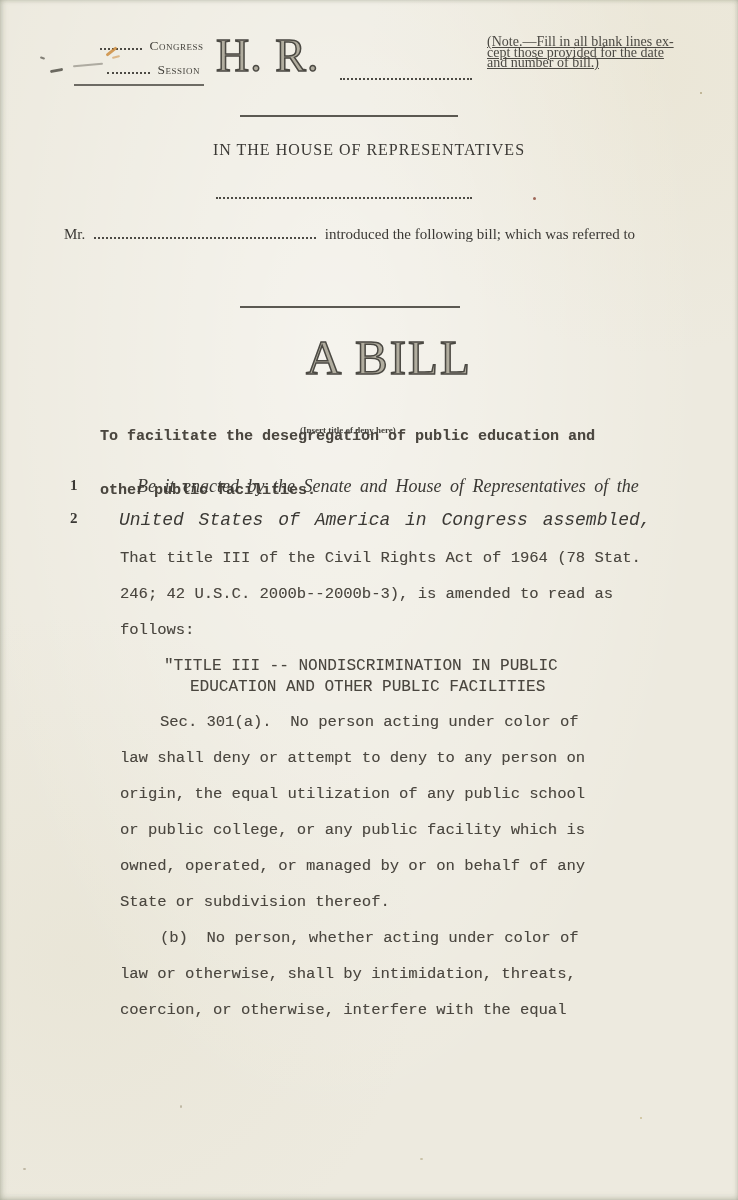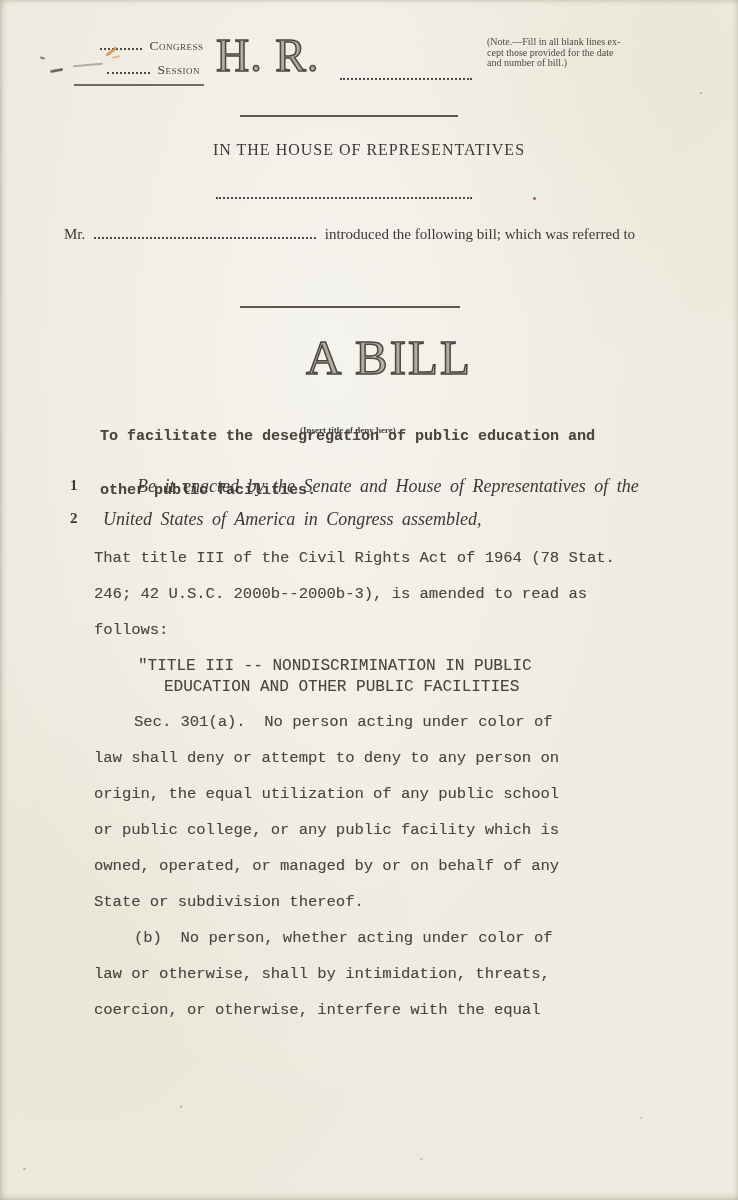--- a/index.html
+++ b/index.html
@@ -24,21 +24,21 @@
   .dots{display:inline-block;height:4px;border-bottom:2px dotted #4c4a44;}
   .smallcaps{font-variant:small-caps;letter-spacing:.5px;color:#45433d;}
   .outlined{
     font-weight:400;color:#b1ad9f;
     -webkit-text-stroke:1.5px #4b4943;
     text-shadow:0 0 1px rgba(75,73,67,.4);
   }
   
   .congress-line{font-size:13.5px;}
   .hr{font-size:46px;letter-spacing:1px;line-height:1;}
-  .note{width:190px;font-size:10px;line-height:10.5px;color:#4b4943;}
+  .note{width:190px;font-size:14px;line-height:10.5px;color:#4b4943;text-decoration:underline;}
   .rule{background:#45433c;opacity:.88;}
   .chamber{width:738px;text-align:center;font-size:16px;letter-spacing:1px;color:#3b3935;}
   .formline{font-size:15px;color:#3b3935;}
   .billhead{width:738px;text-align:center;font-size:49px;letter-spacing:2px;line-height:1;padding-left:20px;}
   .billtitle{font-size:15px;line-height:18px;font-weight:bold;}
   .insertnote{font-size:9px;font-weight:700;color:#44423c;}
   .enactrow{font-style:italic;font-size:18px;word-spacing:4px;color:#3b3935;}
   .enactrow .num{position:absolute;left:0;top:1px;font-style:normal;font-weight:700;font-size:15px;word-spacing:0;}
   .enactrow .txt{display:inline-block;}
   
@@ -103,24 +103,24 @@
     <div>other public facilities.</div>
   </div>
   <div class="abs insertnote" style="left:300px;top:425px;">(Insert title of deny here)</div>
 
   <div class="abs enactrow" style="left:70px;top:476px;">
     <span class="num">1</span>
     <span class="txt" style="margin-left:67px;">Be it enacted by the Senate and House of Representatives of the</span>
   </div>
   <div class="abs enactrow" style="left:70px;top:509px;">
     <span class="num">2</span>
-    <span class="txt" style="margin-left:33px;">United States of America in Congress assembled,</span>
+    <span class="txt" style="margin-left:49px;font-family:Liberation Mono, monospace;">United States of America in Congress assembled,</span>
   </div>
 
-  <div class="abs body" style="left:94px;top:540px;">
+  <div class="abs body" style="left:120px;top:540px;">
     <div class="tw line">That title III of the Civil Rights Act of 1964 (78 Stat.</div>
     <div class="tw line">246; 42 U.S.C. 2000b--2000b-3), is amended to read as</div>
     <div class="tw line">follows:</div>
     <div class="tw hdg hdg-first">"TITLE III -- NONDISCRIMINATION IN PUBLIC</div>
     <div class="tw hdg hdg2">EDUCATION AND OTHER PUBLIC FACILITIES</div>
     <div class="tw line ind sec">Sec. 301(a).  No person acting under color of</div>
     <div class="tw line">law shall deny or attempt to deny to any person on</div>
     <div class="tw line">origin, the equal utilization of any public school</div>
     <div class="tw line">or public college, or any public facility which is</div>
     <div class="tw line">owned, operated, or managed by or on behalf of any</div>

